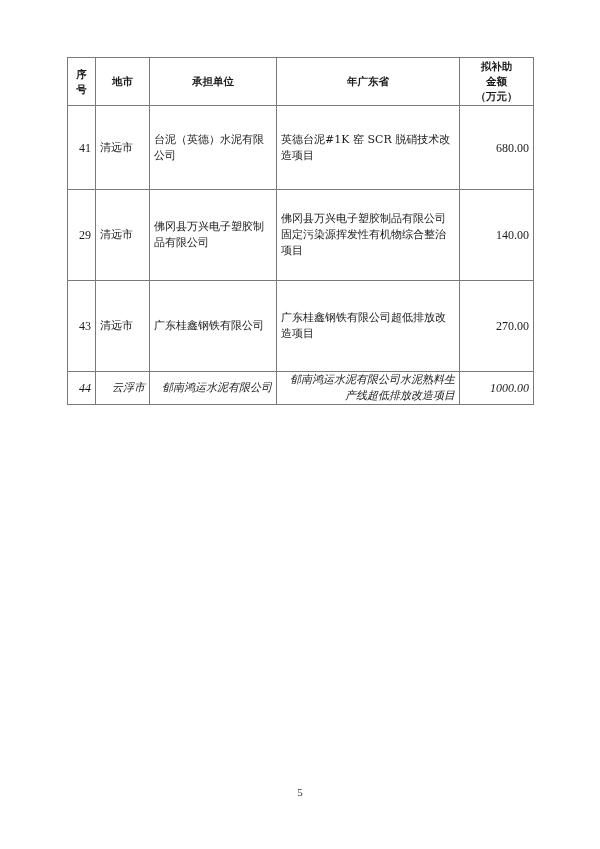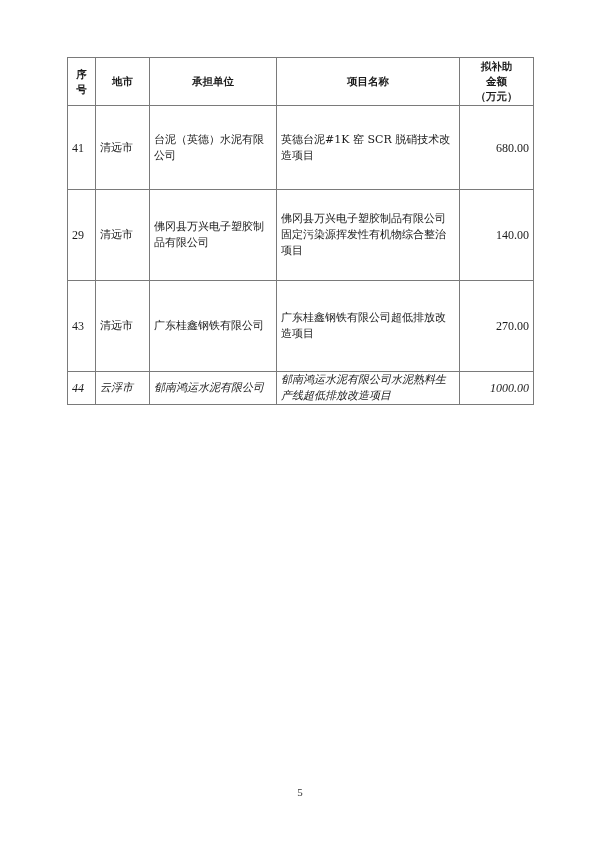--- a/index.html
+++ b/index.html
@@ -37,21 +37,21 @@
       font-weight: bold;
       font-size: 10.5px;
       line-height: 15px;
     }
     .col-no { width: 28px; }
     .col-city { width: 54px; }
     .col-unit { width: 127px; }
     .col-proj { width: 183px; }
     .col-amt { width: 74px; }
 
-    .c-center { text-align: left; }
+    .c-center { text-align: right; }
     .c-left { text-align: left; }
     .c-right { text-align: right; }
     .num { font-family: "Liberation Serif", "DejaVu Serif", serif; font-size: 12px; }
 
     .hdr-row { height: 48px; }
     .r41 { height: 84px; }
     .r42 { height: 91px; }
     .r43 { height: 91px; }
     .r44 { height: 32px; font-style: italic; }
     .r45 { height: 48px; }
@@ -79,21 +79,21 @@
     <col class="col-amt">
   </colgroup>
   <thead>
     <tr class="hdr-row">
       <th>
         <div>序</div>
         <div>号</div>
       </th>
       <th>地市</th>
       <th>承担单位</th>
-      <th>项目名称</th>
+      <th>年广东省</th>
       <th>
         <div>拟补助</div>
         <div>金额</div>
         <div>（万元）</div>
       </th>
     </tr>
   </thead>
   <tbody>
     <tr class="r41">
       <td class="c-center num">41</td>

